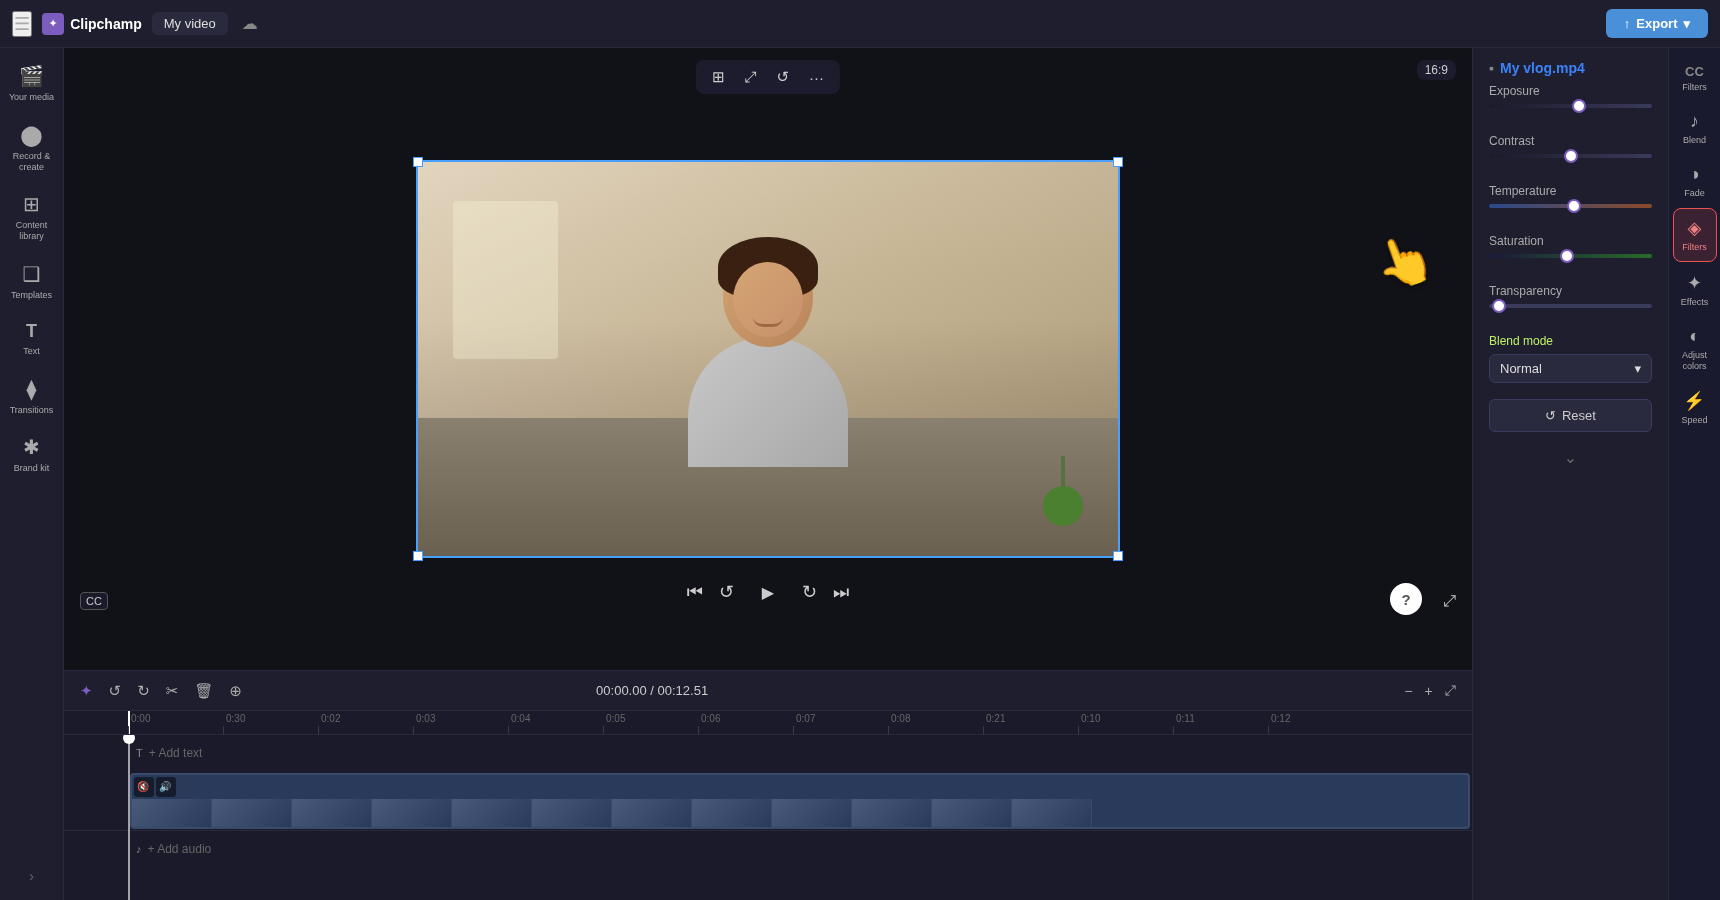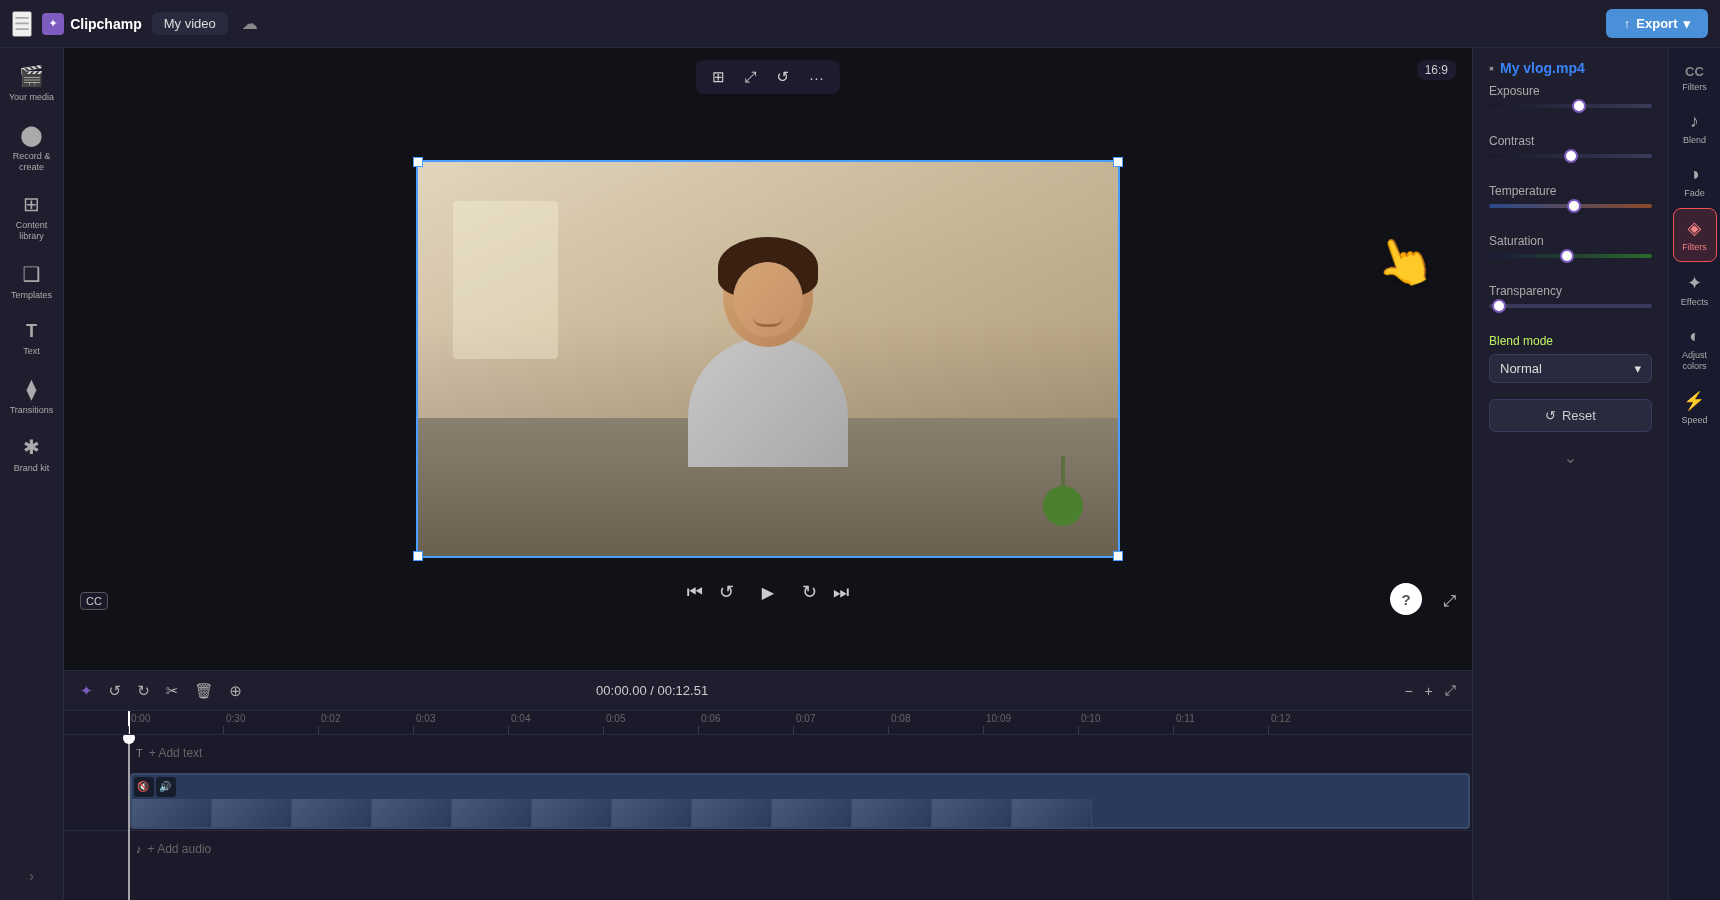--- a/index.html
+++ b/index.html
@@ -673,21 +673,21 @@
           <div class="ruler-mark">
               <span class="mark-label">0:06</span>
             </div>
           <div class="ruler-mark">
               <span class="mark-label">0:07</span>
             </div>
           <div class="ruler-mark">
               <span class="mark-label">0:08</span>
             </div>
           <div class="ruler-mark">
-              <span class="mark-label">10:09</span>
+              <span class="mark-label">0:21</span>
             </div>
           <div class="ruler-mark">
               <span class="mark-label">0:10</span>
             </div>
           <div class="ruler-mark">
               <span class="mark-label">0:11</span>
             </div>
           <div class="ruler-mark">
               <span class="mark-label">0:12</span>
             </div>

